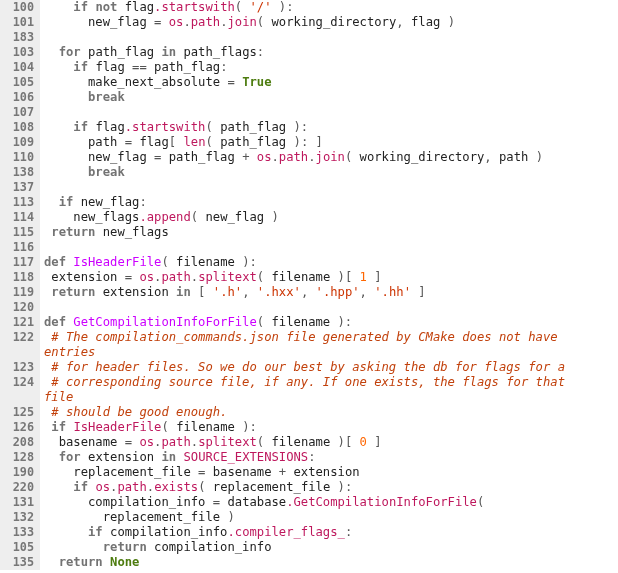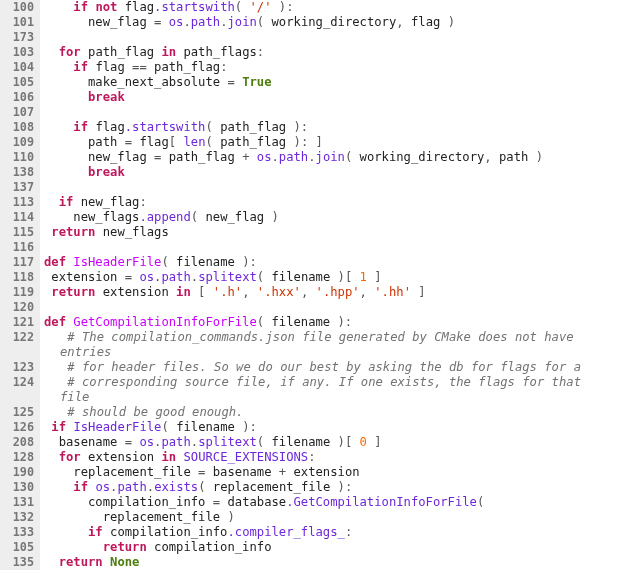--- a/index.html
+++ b/index.html
@@ -33,37 +33,37 @@
   .code {
     flex: 1;
     padding-left: 4px;
     white-space: pre;
     color: #222;
   }
   .code div.line {
     height: 15px;
   }
 
-  .kw  { color: #be185d; font-weight: bold; }
+  .kw  { color: #737373; font-weight: bold; }
   .fn  { color: #cc00ff; }
-  .nm  { color: #6d28d9; }
+  .nm  { color: #be185d; }
   .str { color: #cc3300; }
   .num { color: #ff6600; }
   .op  { color: #555555; }
-  .cm  { color: #737373; font-style: italic; margin-left: 16px; }
+  .cm  { color: #c2410c; font-style: italic; }
   .tp  { color: #4d7c0f; font-weight: bold; }
 </style>
 </head>
 <body>
 
 <div class="wrap">
   <div class="gutter" id="gutter">
       <div>100</div>
       <div>101</div>
-      <div>173</div>
+      <div>183</div>
       <div>103</div>
       <div>104</div>
       <div>105</div>
       <div>106</div>
       <div>107</div>
       <div>108</div>
       <div>109</div>
       <div>110</div>
       <div>138</div>
       <div>137</div>
@@ -79,21 +79,21 @@
       <div>122</div>
       <div></div>
       <div>123</div>
       <div>124</div>
       <div></div>
       <div>125</div>
       <div>126</div>
       <div>208</div>
       <div>128</div>
       <div>190</div>
-      <div>130</div>
+      <div>220</div>
       <div>131</div>
       <div>132</div>
       <div>133</div>
       <div>105</div>
       <div>135</div>
     </div>
   <div class="code" id="code"><div class="line"><span>    </span><span class="kw">if</span><span> </span><span class="kw">not</span><span> flag</span><span class="nm">.startswith</span><span class="op">( </span><span class="str">'/'</span><span class="op"> ):</span></div><div class="line"><span>      new_flag </span><span class="op">= </span><span class="nm">os</span><span class="op">.</span><span class="nm">path</span><span class="op">.</span><span class="nm">join</span><span class="op">( </span><span>working_directory</span><span class="op">,</span><span> flag </span><span class="op">)</span></div><div class="line"><span></span></div><div class="line"><span>  </span><span class="kw">for</span><span> path_flag </span><span class="kw">in</span><span> path_flags</span><span class="op">:</span></div><div class="line"><span>    </span><span class="kw">if</span><span> flag </span><span class="op">== </span><span>path_flag</span><span class="op">:</span></div><div class="line"><span>      make_next_absolute </span><span class="op">= </span><span class="tp">True</span></div><div class="line"><span>      </span><span class="kw">break</span></div><div class="line"><span></span></div><div class="line"><span>    </span><span class="kw">if</span><span> flag</span><span class="nm">.startswith</span><span class="op">( </span><span>path_flag</span><span class="op"> ):</span></div><div class="line"><span>      path </span><span class="op">= </span><span>flag</span><span class="op">[ </span><span class="nm">len</span><span class="op">( </span><span>path_flag</span><span class="op"> ): ]</span></div><div class="line"><span>      new_flag </span><span class="op">= </span><span>path_flag </span><span class="op">+ </span><span class="nm">os</span><span class="op">.</span><span class="nm">path</span><span class="op">.</span><span class="nm">join</span><span class="op">( </span><span>working_directory</span><span class="op">,</span><span> path </span><span class="op">)</span></div><div class="line"><span>      </span><span class="kw">break</span></div><div class="line"><span></span></div><div class="line"><span>  </span><span class="kw">if</span><span> new_flag</span><span class="op">:</span></div><div class="line"><span>    new_flags</span><span class="nm">.append</span><span class="op">( </span><span>new_flag </span><span class="op">)</span></div><div class="line"><span> </span><span class="kw">return</span><span> new_flags</span></div><div class="line"><span></span></div><div class="line"><span></span><span class="kw">def</span><span> </span><span class="fn">IsHeaderFile</span><span class="op">( </span><span>filename</span><span class="op"> ):</span></div><div class="line"><span> extension </span><span class="op">= </span><span class="nm">os</span><span class="op">.</span><span class="nm">path</span><span class="op">.</span><span class="nm">splitext</span><span class="op">( </span><span>filename </span><span class="op">)[ </span><span class="num">1</span><span class="op"> ]</span></div><div class="line"><span> </span><span class="kw">return</span><span> extension </span><span class="kw">in</span><span class="op"> [ </span><span class="str">'.h'</span><span class="op">,</span><span> </span><span class="str">'.hxx'</span><span class="op">,</span><span> </span><span class="str">'.hpp'</span><span class="op">,</span><span> </span><span class="str">'.hh'</span><span class="op"> ]</span></div><div class="line"><span></span></div><div class="line"><span></span><span class="kw">def</span><span> </span><span class="fn">GetCompilationInfoForFile</span><span class="op">( </span><span>filename </span><span class="op">):</span></div><div class="line"><span> </span><span class="cm"># The compilation_commands.json file generated by CMake does not have</span></div><div class="line"><span class="cm">entries</span></div><div class="line"><span> </span><span class="cm"># for header files. So we do our best by asking the db for flags for a</span></div><div class="line"><span> </span><span class="cm"># corresponding source file, if any. If one exists, the flags for that</span></div><div class="line"><span class="cm">file</span></div><div class="line"><span> </span><span class="cm"># should be good enough.</span></div><div class="line"><span> </span><span class="kw">if</span><span> </span><span class="nm">IsHeaderFile</span><span class="op">( </span><span>filename </span><span class="op">):</span></div><div class="line"><span>  basename </span><span class="op">= </span><span class="nm">os</span><span class="op">.</span><span class="nm">path</span><span class="op">.</span><span class="nm">splitext</span><span class="op">( </span><span>filename </span><span class="op">)[ </span><span class="num">0</span><span class="op"> ]</span></div><div class="line"><span>  </span><span class="kw">for</span><span> extension </span><span class="kw">in</span><span> </span><span class="nm">SOURCE_EXTENSIONS</span><span class="op">:</span></div><div class="line"><span>    replacement_file </span><span class="op">= </span><span>basename </span><span class="op">+ </span><span>extension</span></div><div class="line"><span>    </span><span class="kw">if</span><span> </span><span class="nm">os</span><span class="op">.</span><span class="nm">path</span><span class="op">.</span><span class="nm">exists</span><span class="op">( </span><span>replacement_file </span><span class="op">):</span></div><div class="line"><span>      compilation_info </span><span class="op">= </span><span>database</span><span class="nm">.GetCompilationInfoForFile</span><span class="op">(</span></div><div class="line"><span>        replacement_file </span><span class="op">)</span></div><div class="line"><span>      </span><span class="kw">if</span><span> compilation_info</span><span class="nm">.compiler_flags_</span><span class="op">:</span></div><div class="line"><span>        </span><span class="kw">return</span><span> compilation_info</span></div><div class="line"><span>  </span><span class="kw">return</span><span> </span><span class="tp">None</span></div></div>
 </div>
 
 </body></html>

